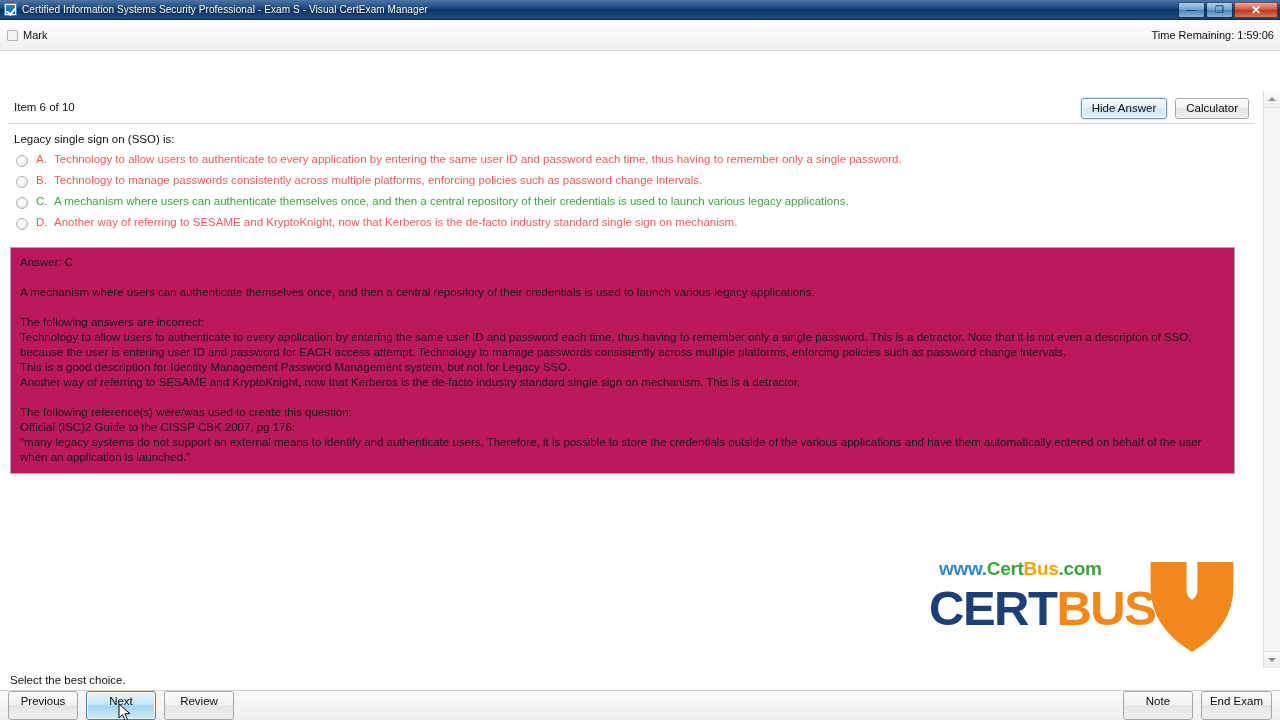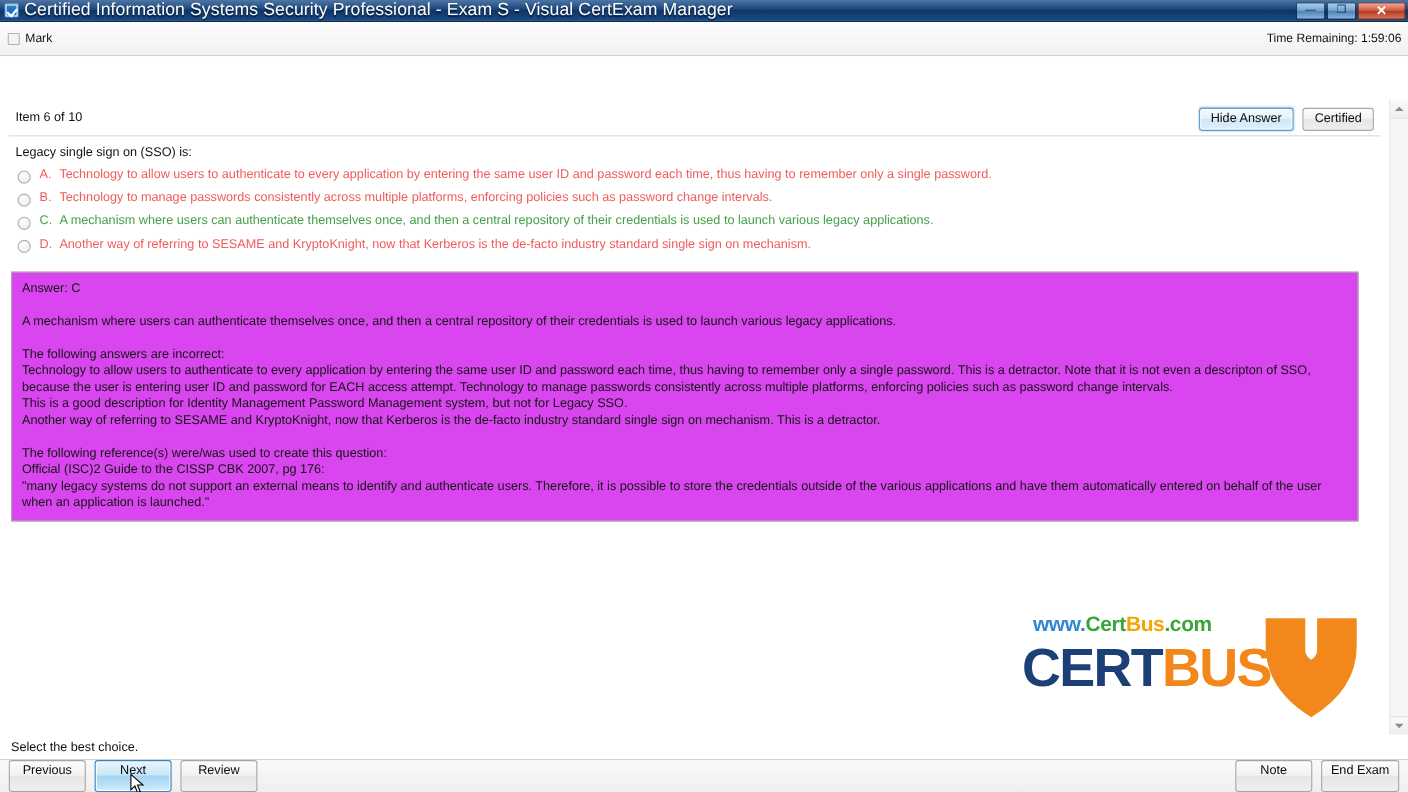--- a/index.html
+++ b/index.html
@@ -50,21 +50,21 @@
     content: "";
     position: absolute;
     left: 3px; top: 2px;
     width: 4px; height: 7px;
     border: solid #ffffff;
     border-width: 0 2px 2px 0;
     transform: rotate(40deg);
   }
   .title-text {
     color: #ffffff;
-    font-size: 16px;
+    font-size: 10px;
     white-space: nowrap;
     text-shadow: 0 1px 1px rgba(0,0,0,.55);
     letter-spacing: .1px;
   }
   .win-buttons {
     margin-left: auto;
     display: flex; align-items: center;
     height: 18px;
     padding-right: 2px;
   }
@@ -184,21 +184,21 @@
   }
   .opt-letter { width: 18px; flex: 0 0 auto; }
   .opt-text { white-space: nowrap; }
   .opt-wrong .opt-letter, .opt-wrong .opt-text { color: #f15b5b; }
   .opt-right .opt-letter, .opt-right .opt-text { color: #45a049; }
 
   
   .answer-panel {
     margin: 10px 28px 0 10px;
     border: 1px solid #a8a8a8;
-    background: #d946ef;
+    background: #be185d;
     padding: 7px 9px 8px 9px;
     font-size: 11.5px;
     color: #141414;
     line-height: 15px;
     white-space: pre-wrap;
   }
   .answer-panel .ln { white-space: pre-wrap; }
   .answer-panel .blank { height: 15px; }
 
   
@@ -306,21 +306,21 @@
     <div class="time-text">Time Remaining: 1:59:06</div>
   </div>
 
   <div class="content-wrap">
     <div class="content">
 
       <div class="item-row">
         <div class="item-label">Item 6 of 10</div>
         <div class="hdr-buttons">
           <div class="btn focused">Hide Answer</div>
-          <div class="btn">Certified</div>
+          <div class="btn">Calculator</div>
         </div>
       </div>
       <div class="hdr-rule"></div>
 
       <div class="question">Legacy single sign on (SSO) is:</div>
 
       <div class="options" id="options-host">
           <div class="option opt-wrong">
             <div class="radio"></div>
             <span class="opt-letter">A.</span>

